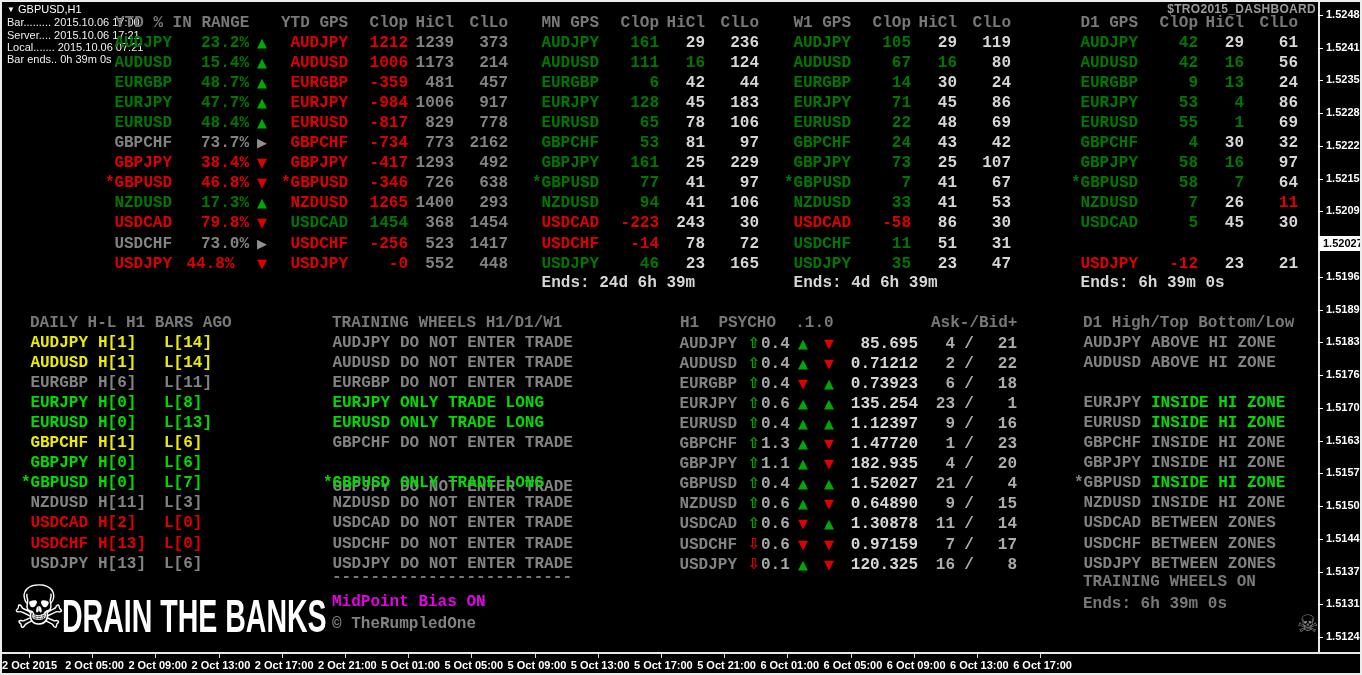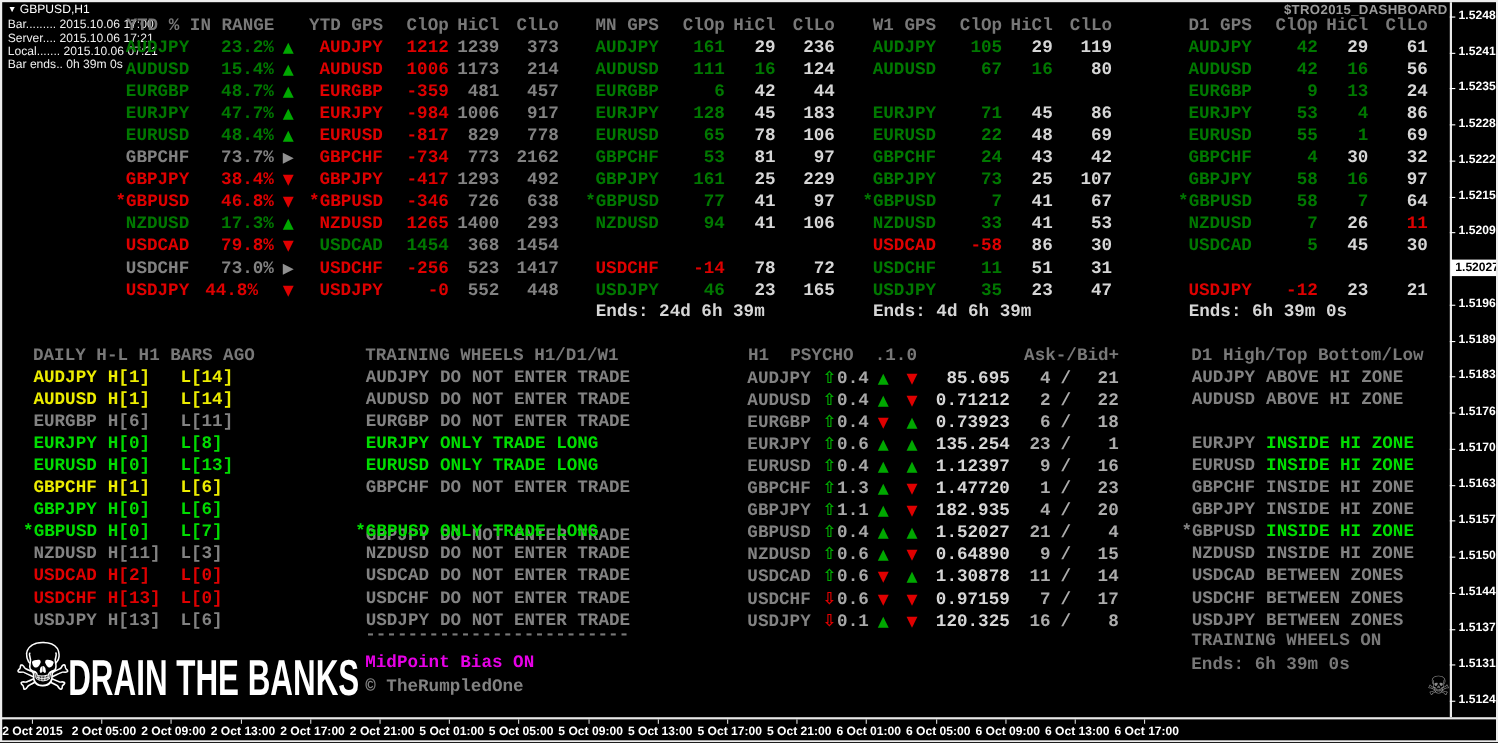--- a/index.html
+++ b/index.html
@@ -166,26 +166,28 @@
     <div class="t" style="left: 532px; top: 13px;"><span class="cell r" style="width: 67px; color: rgb(120, 120, 120);">MN GPS</span><span class="cell r" style="width: 60px; color: rgb(120, 120, 120);">ClOp</span><span class="cell r" style="width: 46px; color: rgb(120, 120, 120);">HiCl</span><span class="cell r" style="width: 54px; color: rgb(120, 120, 120);">ClLo</span></div>
     <div class="t" style="left: 532px; top: 33px;"><span class="cell r" style="width: 67px; color: rgb(0, 120, 0);">AUDJPY</span><span class="cell r" style="width: 60px; color: rgb(0, 120, 0);">161</span><span class="cell r" style="width: 46px; color: rgb(214, 214, 214);">29</span><span class="cell r" style="width: 54px; color: rgb(214, 214, 214);">236</span></div>
     <div class="t" style="left: 532px; top: 53.05px;"><span class="cell r" style="width: 67px; color: rgb(0, 120, 0);">AUDUSD</span><span class="cell r" style="width: 60px; color: rgb(0, 120, 0);">111</span><span class="cell r" style="width: 46px; color: rgb(0, 120, 0);">16</span><span class="cell r" style="width: 54px; color: rgb(214, 214, 214);">124</span></div>
     <div class="t" style="left: 532px; top: 73.1px;"><span class="cell r" style="width: 67px; color: rgb(0, 120, 0);">EURGBP</span><span class="cell r" style="width: 60px; color: rgb(0, 120, 0);">6</span><span class="cell r" style="width: 46px; color: rgb(214, 214, 214);">42</span><span class="cell r" style="width: 54px; color: rgb(214, 214, 214);">44</span></div>
     <div class="t" style="left: 532px; top: 93.15px;"><span class="cell r" style="width: 67px; color: rgb(0, 120, 0);">EURJPY</span><span class="cell r" style="width: 60px; color: rgb(0, 120, 0);">128</span><span class="cell r" style="width: 46px; color: rgb(214, 214, 214);">45</span><span class="cell r" style="width: 54px; color: rgb(214, 214, 214);">183</span></div>
     <div class="t" style="left: 532px; top: 113.2px;"><span class="cell r" style="width: 67px; color: rgb(0, 120, 0);">EURUSD</span><span class="cell r" style="width: 60px; color: rgb(0, 120, 0);">65</span><span class="cell r" style="width: 46px; color: rgb(214, 214, 214);">78</span><span class="cell r" style="width: 54px; color: rgb(214, 214, 214);">106</span></div>
     <div class="t" style="left: 532px; top: 133.25px;"><span class="cell r" style="width: 67px; color: rgb(0, 120, 0);">GBPCHF</span><span class="cell r" style="width: 60px; color: rgb(0, 120, 0);">53</span><span class="cell r" style="width: 46px; color: rgb(214, 214, 214);">81</span><span class="cell r" style="width: 54px; color: rgb(214, 214, 214);">97</span></div>
     <div class="t" style="left: 532px; top: 153.3px;"><span class="cell r" style="width: 67px; color: rgb(0, 120, 0);">GBPJPY</span><span class="cell r" style="width: 60px; color: rgb(0, 120, 0);">161</span><span class="cell r" style="width: 46px; color: rgb(214, 214, 214);">25</span><span class="cell r" style="width: 54px; color: rgb(214, 214, 214);">229</span></div>
     <div class="t" style="left: 532px; top: 173.35px;"><span class="cell r" style="width: 67px; color: rgb(0, 120, 0);">*GBPUSD</span><span class="cell r" style="width: 60px; color: rgb(0, 120, 0);">77</span><span class="cell r" style="width: 46px; color: rgb(214, 214, 214);">41</span><span class="cell r" style="width: 54px; color: rgb(214, 214, 214);">97</span></div>
     <div class="t" style="left: 532px; top: 193.4px;"><span class="cell r" style="width: 67px; color: rgb(0, 120, 0);">NZDUSD</span><span class="cell r" style="width: 60px; color: rgb(0, 120, 0);">94</span><span class="cell r" style="width: 46px; color: rgb(214, 214, 214);">41</span><span class="cell r" style="width: 54px; color: rgb(214, 214, 214);">106</span></div>
+    <div class="t" style="left: 532px; top: 213.45px;"><span class="cell r" style="width: 67px; color: rgb(222, 0, 0);">USDCAD</span><span class="cell r" style="width: 60px; color: rgb(222, 0, 0);">-223</span><span class="cell r" style="width: 46px; color: rgb(214, 214, 214);">243</span><span class="cell r" style="width: 54px; color: rgb(214, 214, 214);">30</span></div>
     <div class="t" style="left: 532px; top: 233.5px;"><span class="cell r" style="width: 67px; color: rgb(222, 0, 0);">USDCHF</span><span class="cell r" style="width: 60px; color: rgb(222, 0, 0);">-14</span><span class="cell r" style="width: 46px; color: rgb(214, 214, 214);">78</span><span class="cell r" style="width: 54px; color: rgb(214, 214, 214);">72</span></div>
     <div class="t" style="left: 532px; top: 253.55px;"><span class="cell r" style="width: 67px; color: rgb(0, 120, 0);">USDJPY</span><span class="cell r" style="width: 60px; color: rgb(0, 120, 0);">46</span><span class="cell r" style="width: 46px; color: rgb(214, 214, 214);">23</span><span class="cell r" style="width: 54px; color: rgb(214, 214, 214);">165</span></div>
     <div class="t" style="left: 541.6px; top: 273px;"><span class="cell l" style="color: rgb(214, 214, 214);">Ends: 24d 6h 39m</span></div>
     <div class="t" style="left: 784px; top: 13px;"><span class="cell r" style="width: 67px; color: rgb(120, 120, 120);">W1 GPS</span><span class="cell r" style="width: 60px; color: rgb(120, 120, 120);">ClOp</span><span class="cell r" style="width: 46px; color: rgb(120, 120, 120);">HiCl</span><span class="cell r" style="width: 54px; color: rgb(120, 120, 120);">ClLo</span></div>
     <div class="t" style="left: 784px; top: 33px;"><span class="cell r" style="width: 67px; color: rgb(0, 120, 0);">AUDJPY</span><span class="cell r" style="width: 60px; color: rgb(0, 120, 0);">105</span><span class="cell r" style="width: 46px; color: rgb(214, 214, 214);">29</span><span class="cell r" style="width: 54px; color: rgb(214, 214, 214);">119</span></div>
     <div class="t" style="left: 784px; top: 53.05px;"><span class="cell r" style="width: 67px; color: rgb(0, 120, 0);">AUDUSD</span><span class="cell r" style="width: 60px; color: rgb(0, 120, 0);">67</span><span class="cell r" style="width: 46px; color: rgb(0, 120, 0);">16</span><span class="cell r" style="width: 54px; color: rgb(214, 214, 214);">80</span></div>
+    <div class="t" style="left: 784px; top: 73.1px;"><span class="cell r" style="width: 67px; color: rgb(0, 120, 0);">EURGBP</span><span class="cell r" style="width: 60px; color: rgb(0, 120, 0);">14</span><span class="cell r" style="width: 46px; color: rgb(214, 214, 214);">30</span><span class="cell r" style="width: 54px; color: rgb(214, 214, 214);">24</span></div>
     <div class="t" style="left: 784px; top: 93.15px;"><span class="cell r" style="width: 67px; color: rgb(0, 120, 0);">EURJPY</span><span class="cell r" style="width: 60px; color: rgb(0, 120, 0);">71</span><span class="cell r" style="width: 46px; color: rgb(214, 214, 214);">45</span><span class="cell r" style="width: 54px; color: rgb(214, 214, 214);">86</span></div>
     <div class="t" style="left: 784px; top: 113.2px;"><span class="cell r" style="width: 67px; color: rgb(0, 120, 0);">EURUSD</span><span class="cell r" style="width: 60px; color: rgb(0, 120, 0);">22</span><span class="cell r" style="width: 46px; color: rgb(214, 214, 214);">48</span><span class="cell r" style="width: 54px; color: rgb(214, 214, 214);">69</span></div>
     <div class="t" style="left: 784px; top: 133.25px;"><span class="cell r" style="width: 67px; color: rgb(0, 120, 0);">GBPCHF</span><span class="cell r" style="width: 60px; color: rgb(0, 120, 0);">24</span><span class="cell r" style="width: 46px; color: rgb(214, 214, 214);">43</span><span class="cell r" style="width: 54px; color: rgb(214, 214, 214);">42</span></div>
     <div class="t" style="left: 784px; top: 153.3px;"><span class="cell r" style="width: 67px; color: rgb(0, 120, 0);">GBPJPY</span><span class="cell r" style="width: 60px; color: rgb(0, 120, 0);">73</span><span class="cell r" style="width: 46px; color: rgb(214, 214, 214);">25</span><span class="cell r" style="width: 54px; color: rgb(214, 214, 214);">107</span></div>
     <div class="t" style="left: 784px; top: 173.35px;"><span class="cell r" style="width: 67px; color: rgb(0, 120, 0);">*GBPUSD</span><span class="cell r" style="width: 60px; color: rgb(0, 120, 0);">7</span><span class="cell r" style="width: 46px; color: rgb(214, 214, 214);">41</span><span class="cell r" style="width: 54px; color: rgb(214, 214, 214);">67</span></div>
     <div class="t" style="left: 784px; top: 193.4px;"><span class="cell r" style="width: 67px; color: rgb(0, 120, 0);">NZDUSD</span><span class="cell r" style="width: 60px; color: rgb(0, 120, 0);">33</span><span class="cell r" style="width: 46px; color: rgb(214, 214, 214);">41</span><span class="cell r" style="width: 54px; color: rgb(214, 214, 214);">53</span></div>
     <div class="t" style="left: 784px; top: 213.45px;"><span class="cell r" style="width: 67px; color: rgb(222, 0, 0);">USDCAD</span><span class="cell r" style="width: 60px; color: rgb(222, 0, 0);">-58</span><span class="cell r" style="width: 46px; color: rgb(214, 214, 214);">86</span><span class="cell r" style="width: 54px; color: rgb(214, 214, 214);">30</span></div>
     <div class="t" style="left: 784px; top: 233.5px;"><span class="cell r" style="width: 67px; color: rgb(0, 120, 0);">USDCHF</span><span class="cell r" style="width: 60px; color: rgb(0, 120, 0);">11</span><span class="cell r" style="width: 46px; color: rgb(214, 214, 214);">51</span><span class="cell r" style="width: 54px; color: rgb(214, 214, 214);">31</span></div>
     <div class="t" style="left: 784px; top: 253.55px;"><span class="cell r" style="width: 67px; color: rgb(0, 120, 0);">USDJPY</span><span class="cell r" style="width: 60px; color: rgb(0, 120, 0);">35</span><span class="cell r" style="width: 46px; color: rgb(214, 214, 214);">23</span><span class="cell r" style="width: 54px; color: rgb(214, 214, 214);">47</span></div>
     <div class="t" style="left: 793.6px; top: 273px;"><span class="cell l" style="color: rgb(214, 214, 214);">Ends: 4d 6h 39m</span></div>

